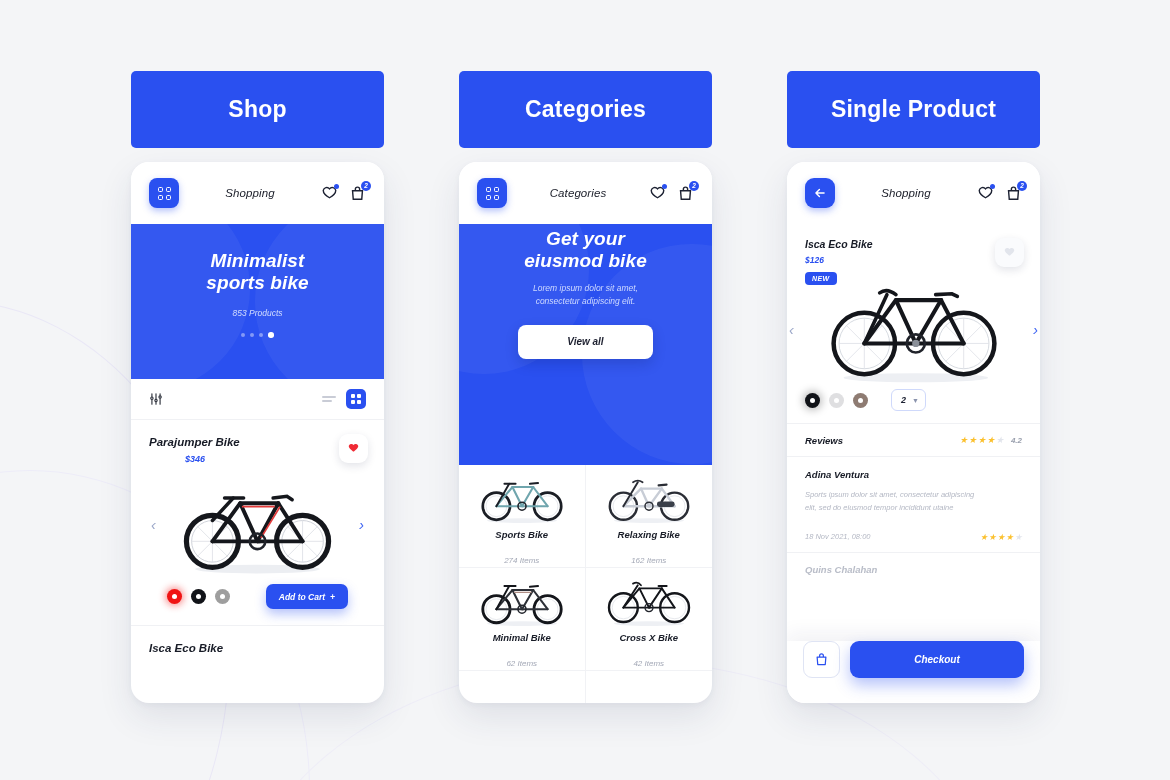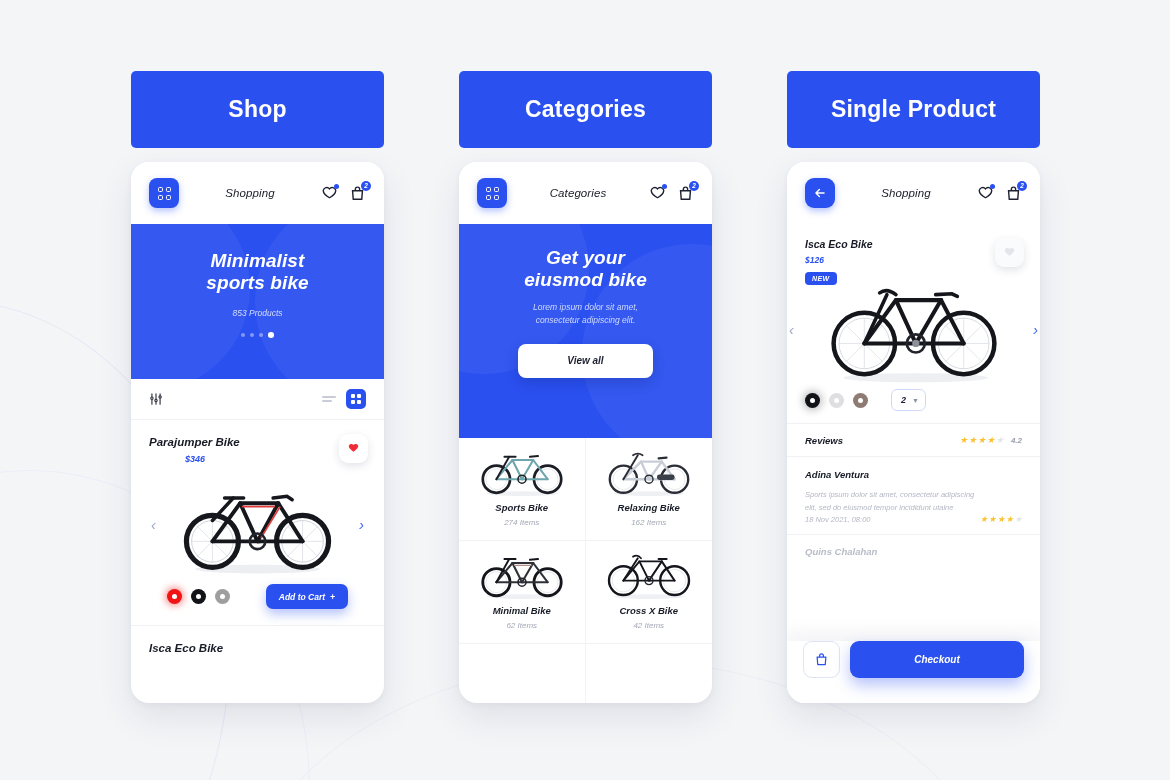--- a/index.html
+++ b/index.html
@@ -58,21 +58,21 @@
   .dot-badge { position:absolute; right:-1px; top:-1px; width:5px; height:5px; border-radius:50%; background:#2a50f0; }
   .num-badge {
     position:absolute; right:-5px; top:-4px; min-width:10px; height:10px; padding:0 1px;
     border-radius:50%; background:#2a50f0; color:#fff; font-size:6.5px; line-height:10px;
     text-align:center; font-weight:700;
   }
 
   
   .hero { position:relative; background:#2a50f0; overflow:hidden; color:#fff; text-align:center; }
   .hero-1 { height:155px; padding-top:26px; }
-  .hero-2 { height:214px; padding-top:23px; }
+  .hero-2 { height:241px; padding-top:4px; }
   .hero .blob { position:absolute; border-radius:50%; background:rgba(255,255,255,.05); }
   .hero-1 .b1 { left:-86px; top:-38px; width:205px; height:205px; }
   .hero-1 .b2 { right:-86px; top:-30px; width:215px; height:215px; }
   .hero-2 .b1 { left:-80px; top:-60px; width:210px; height:210px; }
   .hero-2 .b2 { right:-90px; top:20px; width:220px; height:220px; }
   .hero h2 { position:relative; font-size:19px; font-weight:700; line-height:1.17; letter-spacing:.1px; }
   .hero .sub { position:relative; margin-top:14px; font-size:8.5px; color:#d3ddff; }
   .hero .sub2 { position:relative; margin-top:10px; font-size:8.5px; color:#cfdaff; line-height:1.5; }
   .dots-row { position:relative; margin-top:14px; display:flex; justify-content:center; align-items:center; gap:5px; }
   .dots-row i { width:4px; height:4px; border-radius:50%; background:rgba(255,255,255,.42); display:block; }
@@ -126,21 +126,21 @@
   .sep-row .pname2 { font-size:11.5px; font-weight:700; color:#171b26; }
 
   
   .catgrid { display:grid; grid-template-columns:1fr 1fr; }
   .cat { height:103px; border-right:1px solid #f1f2f5; border-bottom:1px solid #f1f2f5; padding-top:8px;
          display:flex; flex-direction:column; align-items:center; justify-content:flex-start; }
   .cat:nth-child(2n) { border-right:none; }
   .cat .thumb { width:96px; height:52px; }
   .cat .thumb svg { width:100%; height:100%; display:block; }
   .cat .cname { margin-top:4px; font-size:9.5px; font-weight:700; color:#181c27; }
-  .cat .citems { margin-top:5px; font-size:8px; color:#a3a8b6; }
+  .cat .citems { margin-top:16px; font-size:8px; color:#a3a8b6; }
 
   
   .sp-head { padding:14px 18px 0; position:relative; }
   .sp-head .pname { font-size:10.5px; font-weight:700; color:#171b26; }
   .sp-head .pprice { margin-top:5px; font-size:8.5px; font-weight:700; color:#2a50f0; }
   .newtag { margin-top:7px; display:inline-block; background:#2a50f0; color:#fff; font-size:7px; font-weight:700;
             padding:3px 7px; border-radius:4px; letter-spacing:.4px; }
   .sp-stage { position:relative; height:112px; margin-top:-12px; display:flex; align-items:center; justify-content:center; }
   .sp-bike { width:200px; height:112px; }
   .sp-bike svg { width:100%; height:100%; display:block; }
@@ -152,21 +152,21 @@
   .qty .chev { color:#8a93ad; font-size:7px; }
   .rev-head { border-top:1px solid #f0f1f4; border-bottom:1px solid #f0f1f4; height:34px;
               display:flex; align-items:center; padding:0 18px; }
   .rev-head .t { font-size:9.5px; font-weight:700; color:#171b26; }
   .stars { margin-left:auto; display:flex; align-items:center; gap:1px; font-size:9px; color:#fbc02d; }
   .stars .off { color:#e2e5ec; }
   .rating-num { margin-left:7px; font-size:8px; color:#9aa0ae; font-weight:600; }
   .review { padding:12px 18px 10px; border-bottom:1px solid #f0f1f4; }
   .review .rn { font-size:9.5px; font-weight:700; color:#171b26; }
   .review .rt { margin-top:8px; font-size:7.5px; line-height:1.75; color:#b4b8c4; }
-  .review .rfoot { margin-top:0; display:flex; align-items:center; }
+  .review .rfoot { margin-top:18px; display:flex; }
   .review .rdate { font-size:7.5px; color:#b4b8c4; }
   .review .stars { font-size:8.5px; }
   .review2 { padding:11px 18px 0; }
   .review2 .rn { font-size:9.5px; font-weight:700; color:#b9bdc8; }
 
   .bottom-bar {
     position:absolute; left:0; right:0; bottom:0; height:62px; background:#fff;
     display:flex; padding:0 16px; gap:10px;
     box-shadow:0 -8px 18px rgba(30,40,80,.06);
   }

